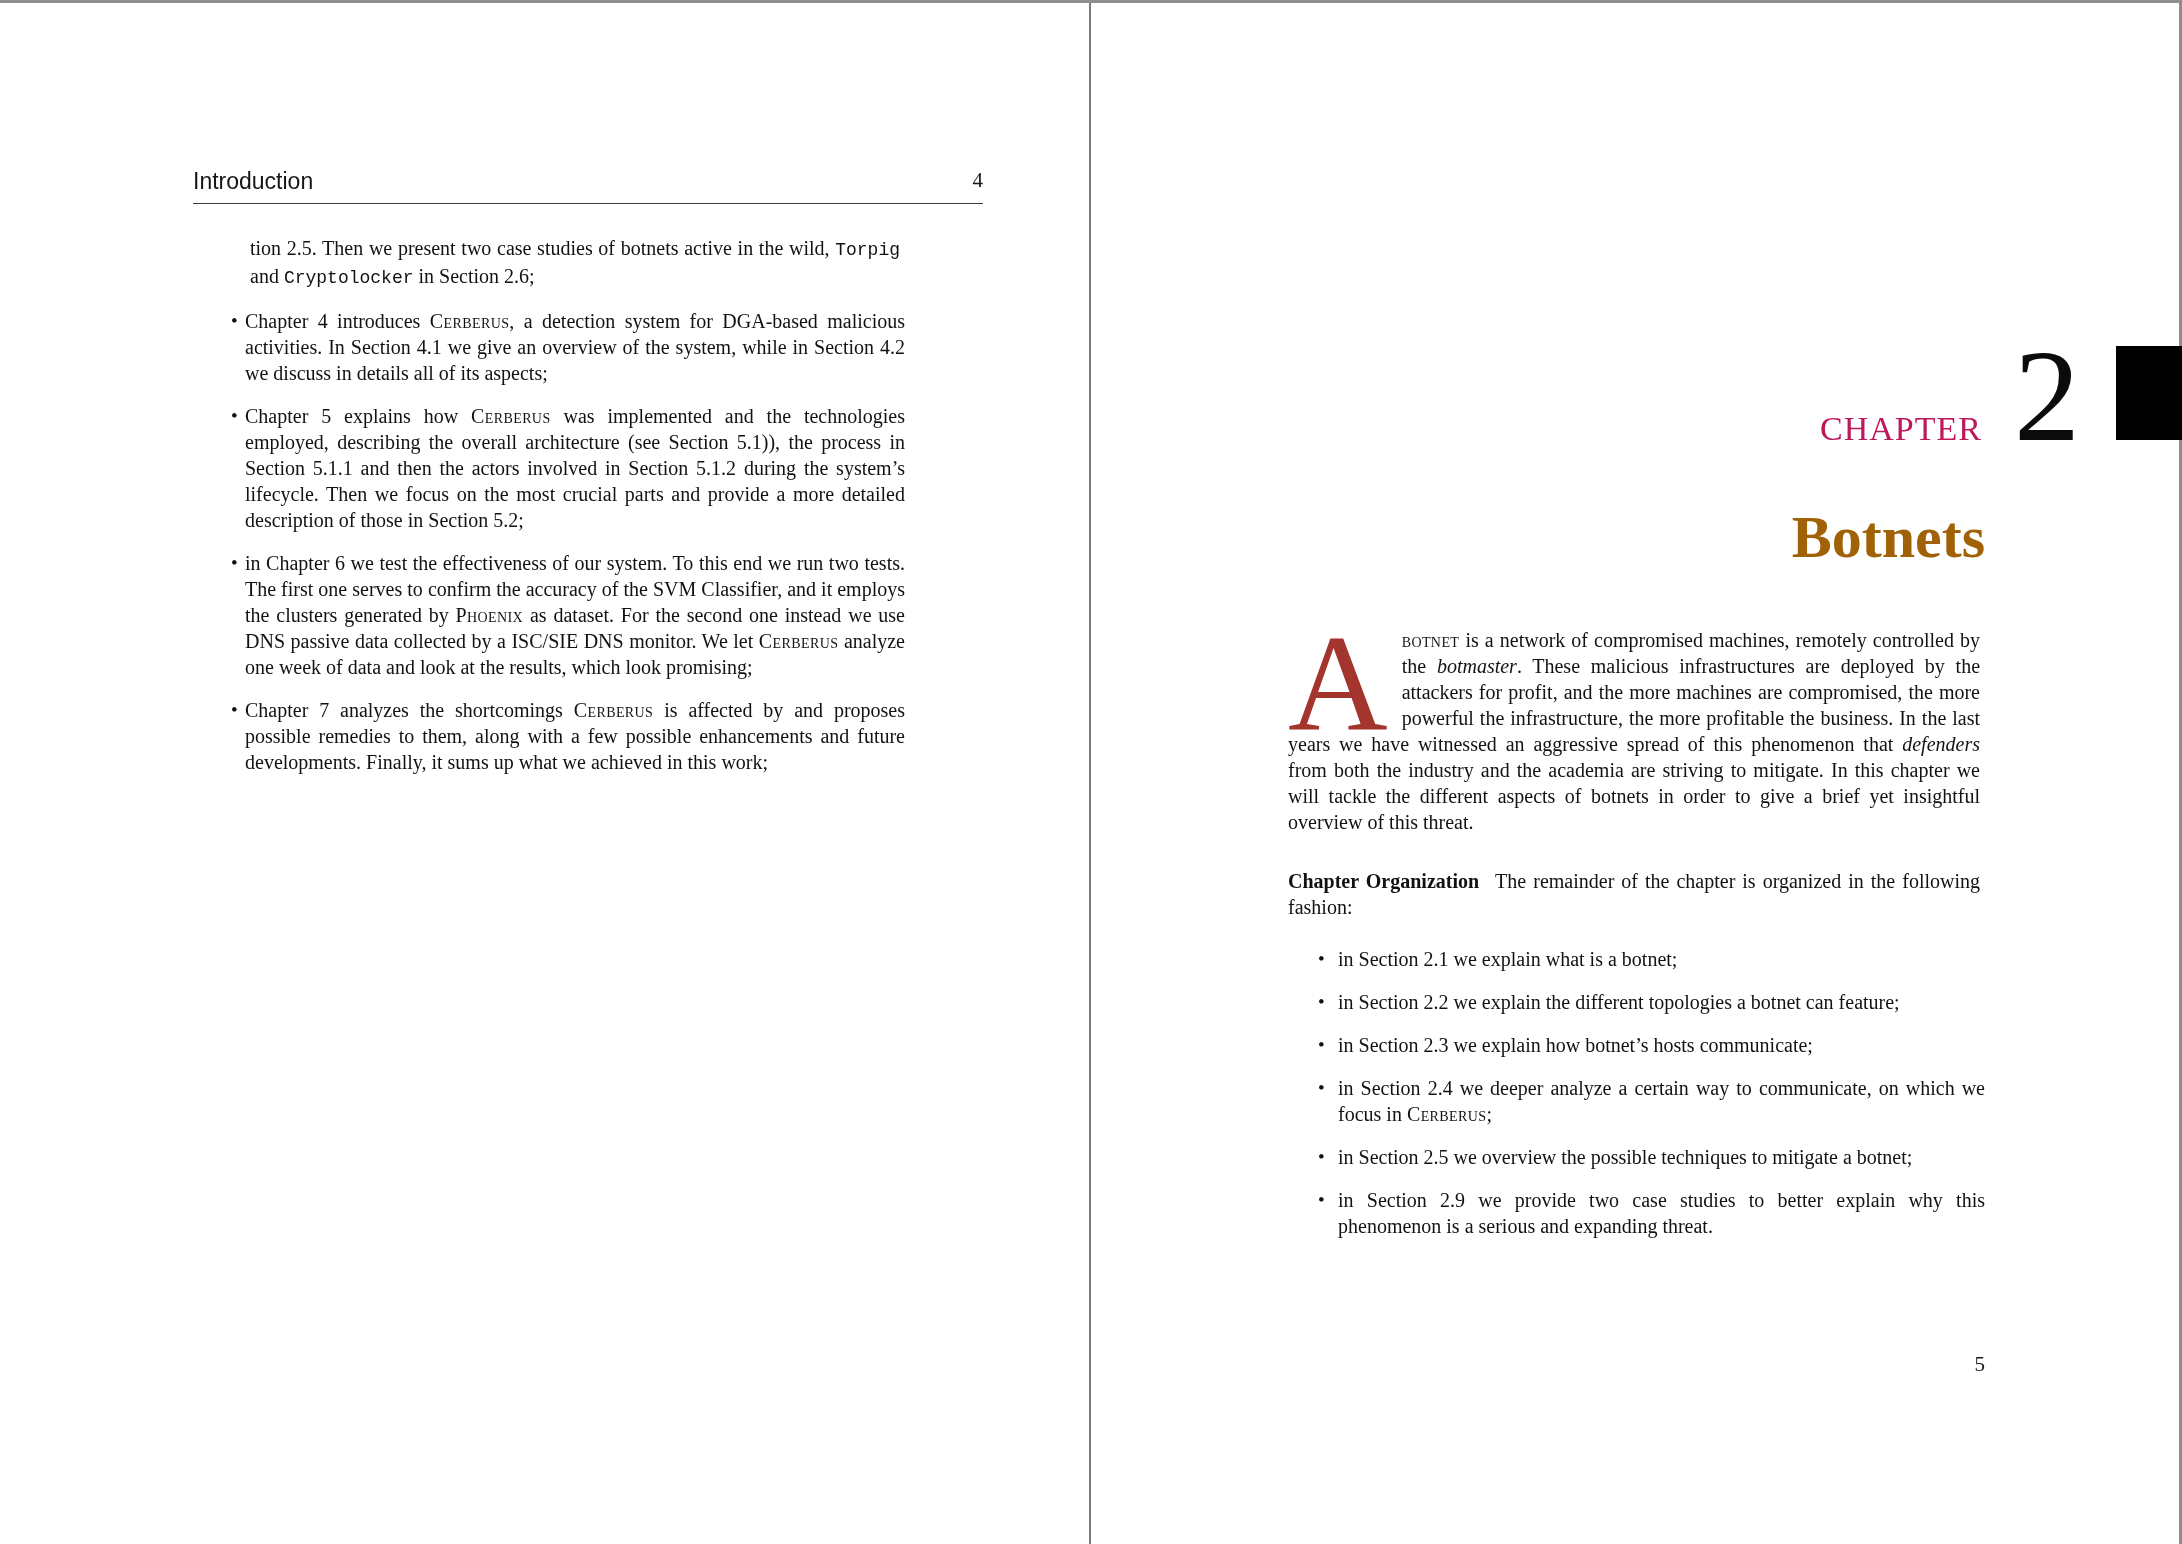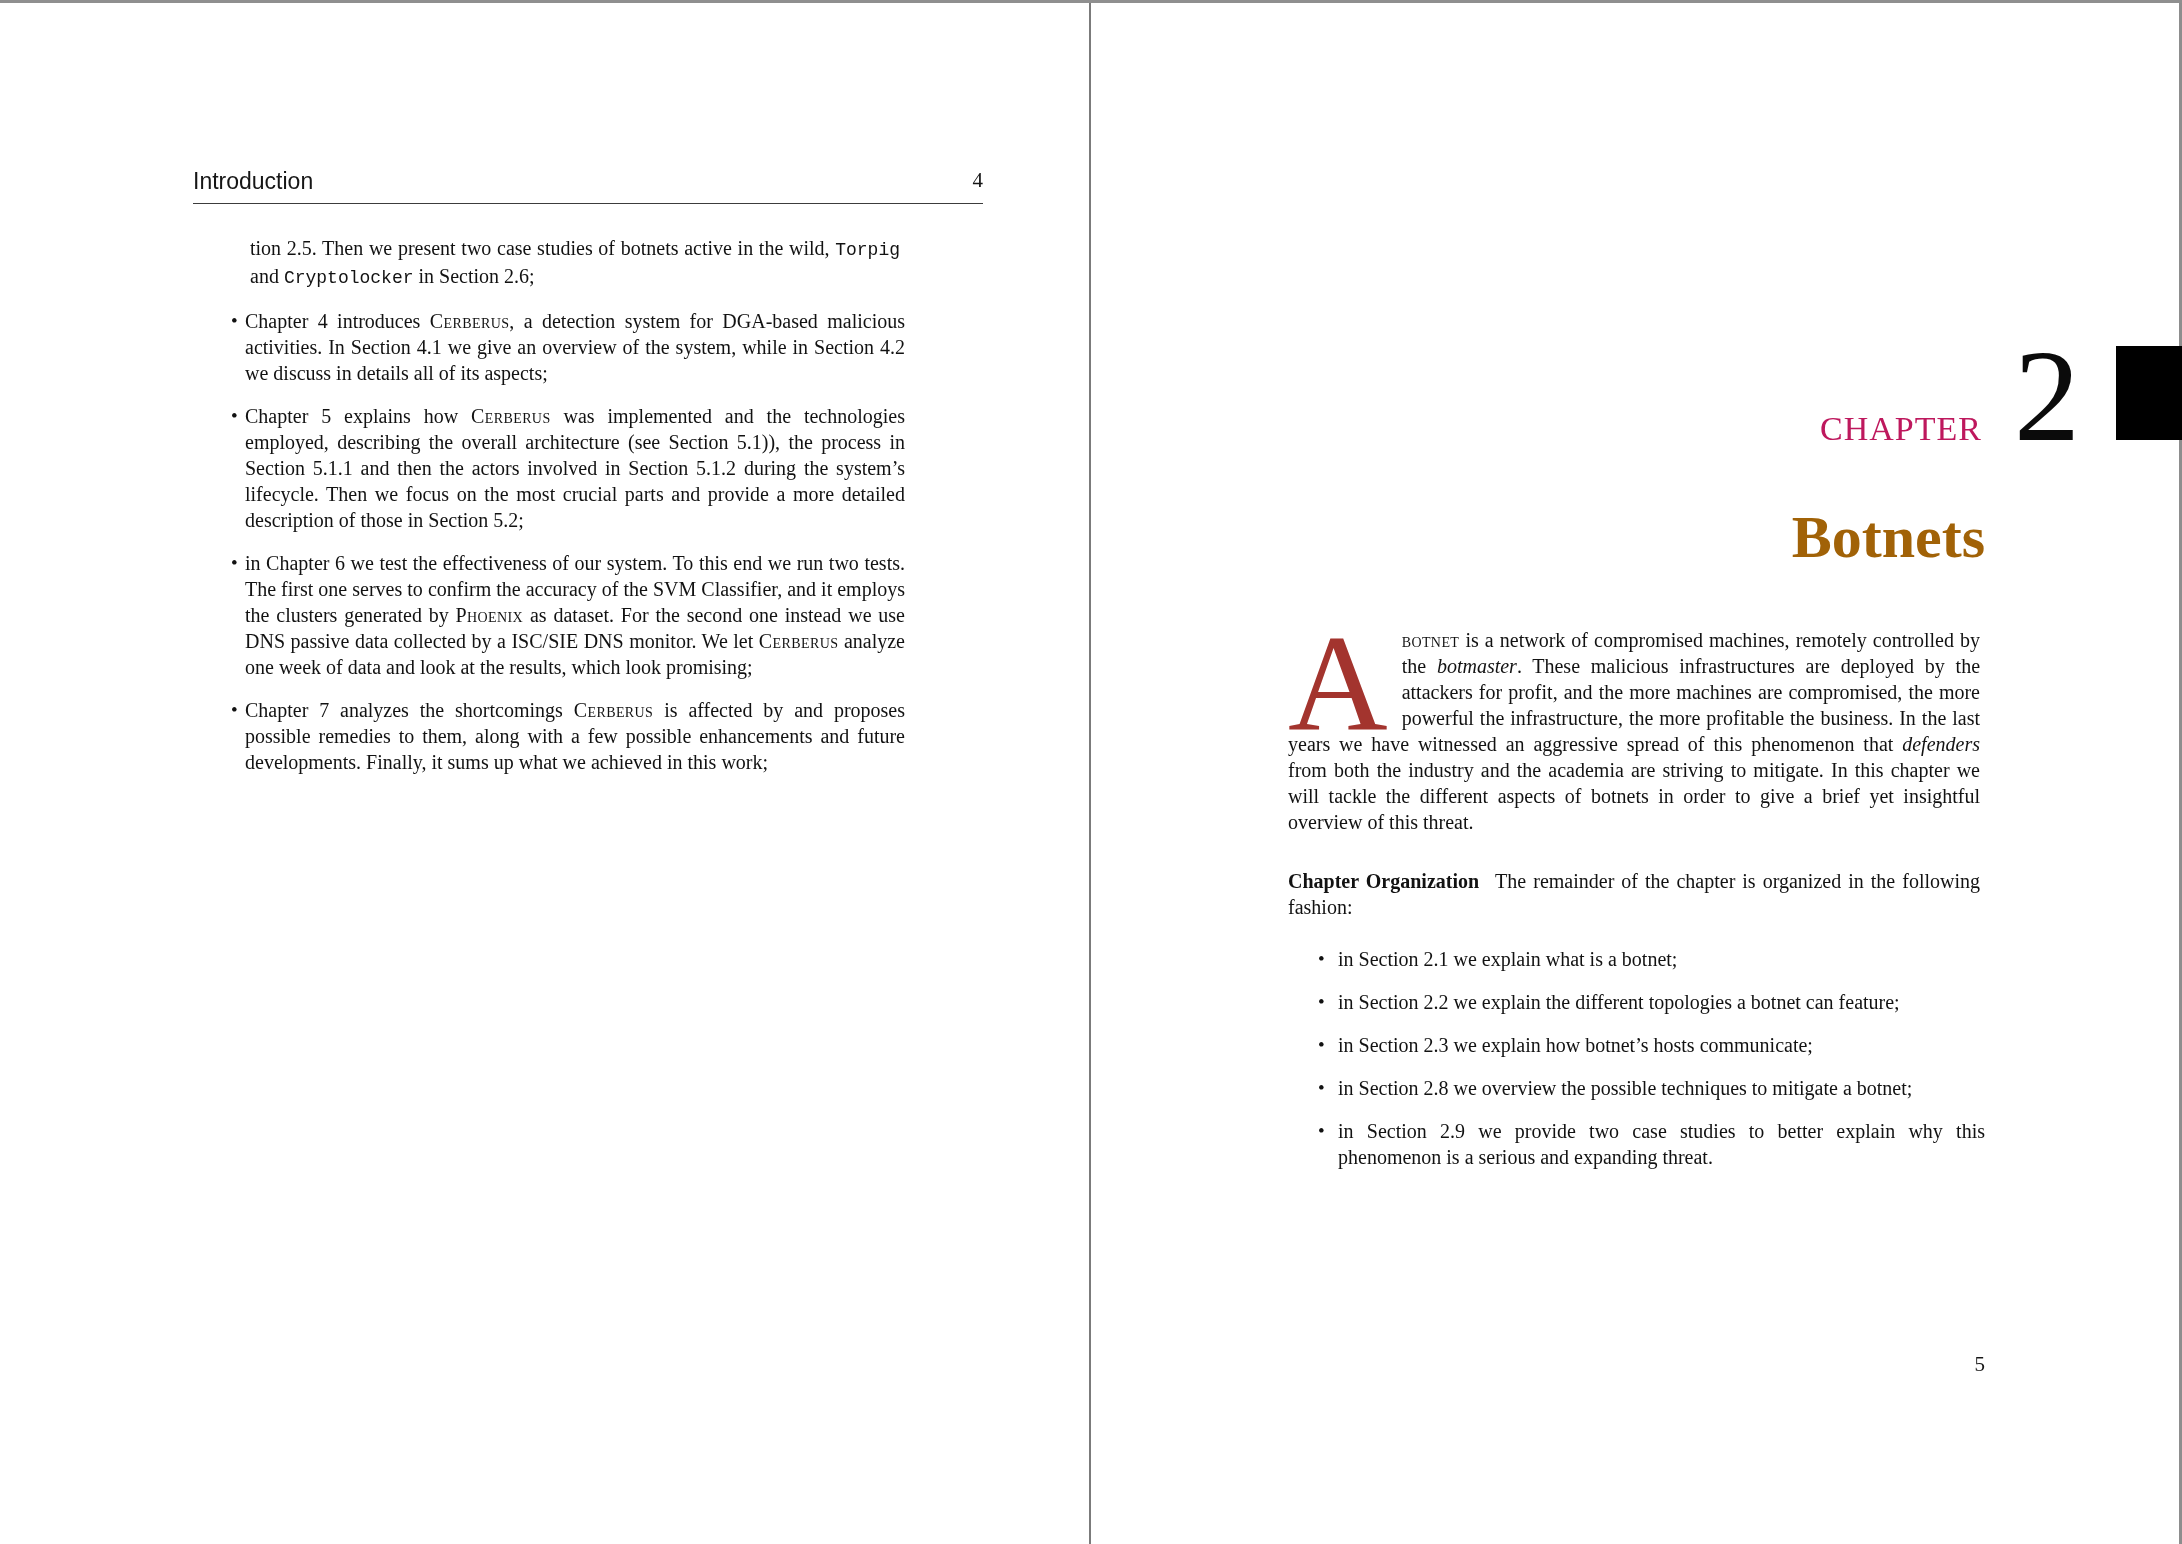--- a/index.html
+++ b/index.html
@@ -93,21 +93,22 @@
   <div class="right-body body-col">
     <p class="para"><span class="dropcap">A</span><span><span class="sc">botnet</span><span> is a network of compromised machines, remotely controlled by the </span><span class="it">botmaster</span><span>. These malicious infrastructures are deployed by the attackers for profit, and the more machines are compromised, the more powerful the infrastructure, the more profitable the business. In the last years we have witnessed an aggressive spread of this phenomenon that </span><span class="it">defenders</span><span> from both the industry and the academia are striving to mitigate.  In this chapter we will tackle the different aspects of botnets in order to give a brief yet insightful overview of this threat.</span></span></p>
 
     <p class="para org"><span class="b">Chapter Organization</span><span>The remainder of the chapter is organized in the following fashion:</span></p>
 
     <ul class="blist rlist">
 
     <li class="para"><span>in Section 2.1 we explain what is a botnet;</span></li>
         <li class="para"><span>in Section 2.2 we explain the different topologies a botnet can feature;</span></li>
         <li class="para"><span>in Section 2.3 we explain how botnet’s hosts communicate;</span></li>
-        <li class="para"><span>in Section 2.8 we overview the possible techniques to mitigate a botnet;</span></li>
+        <li class="para"><span>in Section 2.4 we deeper analyze a certain way to communicate, on which we focus in </span><span class="sc">Cerberus</span><span>;</span></li>
+        <li class="para"><span>in Section 2.5 we overview the possible techniques to mitigate a botnet;</span></li>
         <li class="para"><span>in Section 2.9 we provide two case studies to better explain why this phenomenon is a serious and expanding threat.</span></li>
       </ul>
   </div>
 
   <div class="page-num-right">5</div>
 </section>
 
 <div class="divider"></div>
 <div class="edge-right"></div>
 

